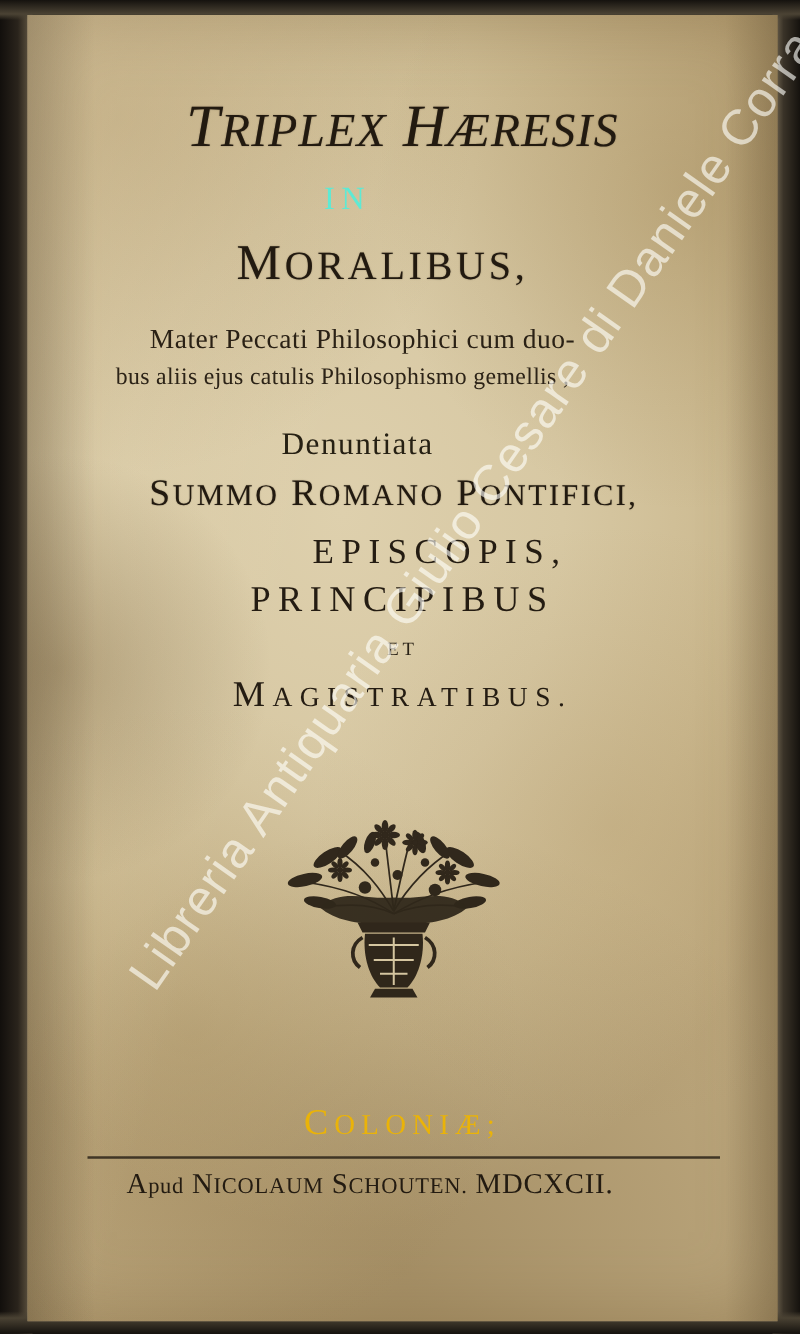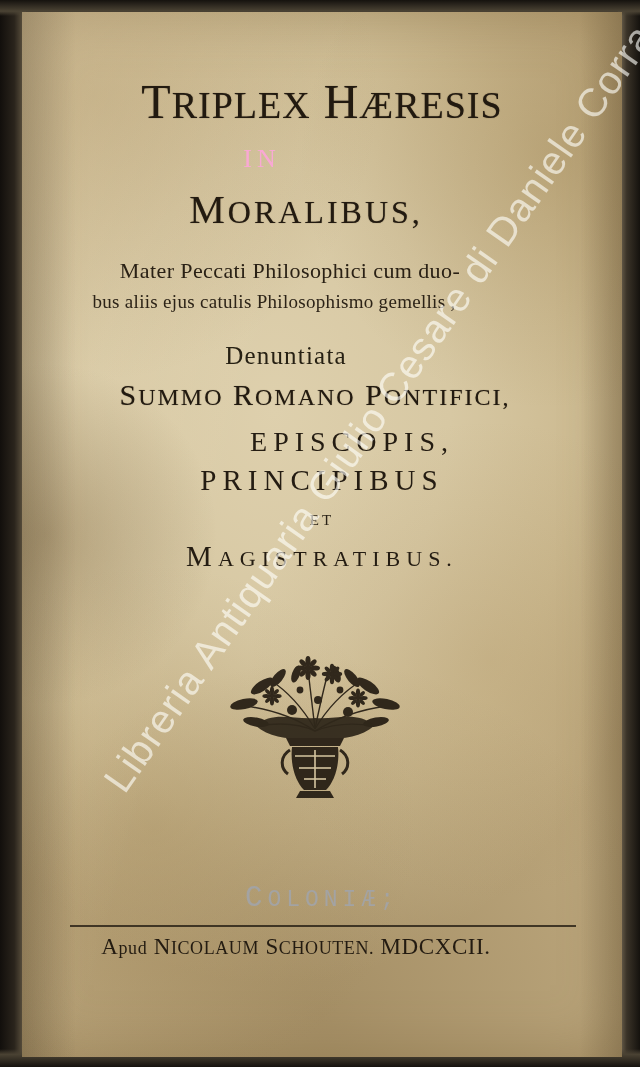--- a/index.html
+++ b/index.html
@@ -94,29 +94,30 @@
   .line { white-space: nowrap; }
 
   #l-triplex {
     position: absolute;
     top: 62px; left: 0; width: 600px;
     font-size: 48px;
     letter-spacing: 1px;
     font-weight: 400;
     color: #221a10;
     text-shadow: 0 0 1px rgba(40,28,14,0.55);
+    font-style: italic;
   }
   #l-triplex .small { font-size: 38px; }
 
   #l-in {
     position: absolute;
-    top: 132px; left: 0; width: 480px;
+    top: 132px; left: 16px; width: 480px;
     font-size: 26px;
     letter-spacing: 5px;
-    color: #f9a8d4;
+    color: #5eead4;
   }
 
   #l-moralibus {
     position: absolute;
     top: 174px; left: 0; width: 568px;
     font-size: 40px;
     letter-spacing: 3px;
     color: #221a10;
     text-shadow: 0 0 1px rgba(40,28,14,0.5);
   }
@@ -195,22 +196,21 @@
     height: 175px;
   }
   #ornament svg { display: block; width: 230px; height: 175px; opacity: 0.92; }
 
   
   #l-coloniae {
     position: absolute;
     top: 870px; left: 0; width: 600px;
     font-size: 29px;
     letter-spacing: 5px;
-    color: #a3a3a3;
-    font-family: Liberation Mono, monospace;
+    color: #eab308;
   }
   #l-coloniae .small { font-size: 23px; }
 
   #rule {
     position: absolute;
     top: 913px; left: 48px;
     width: 506px; height: 2px;
     background: #2b2317;
     opacity: 0.85;
   }

